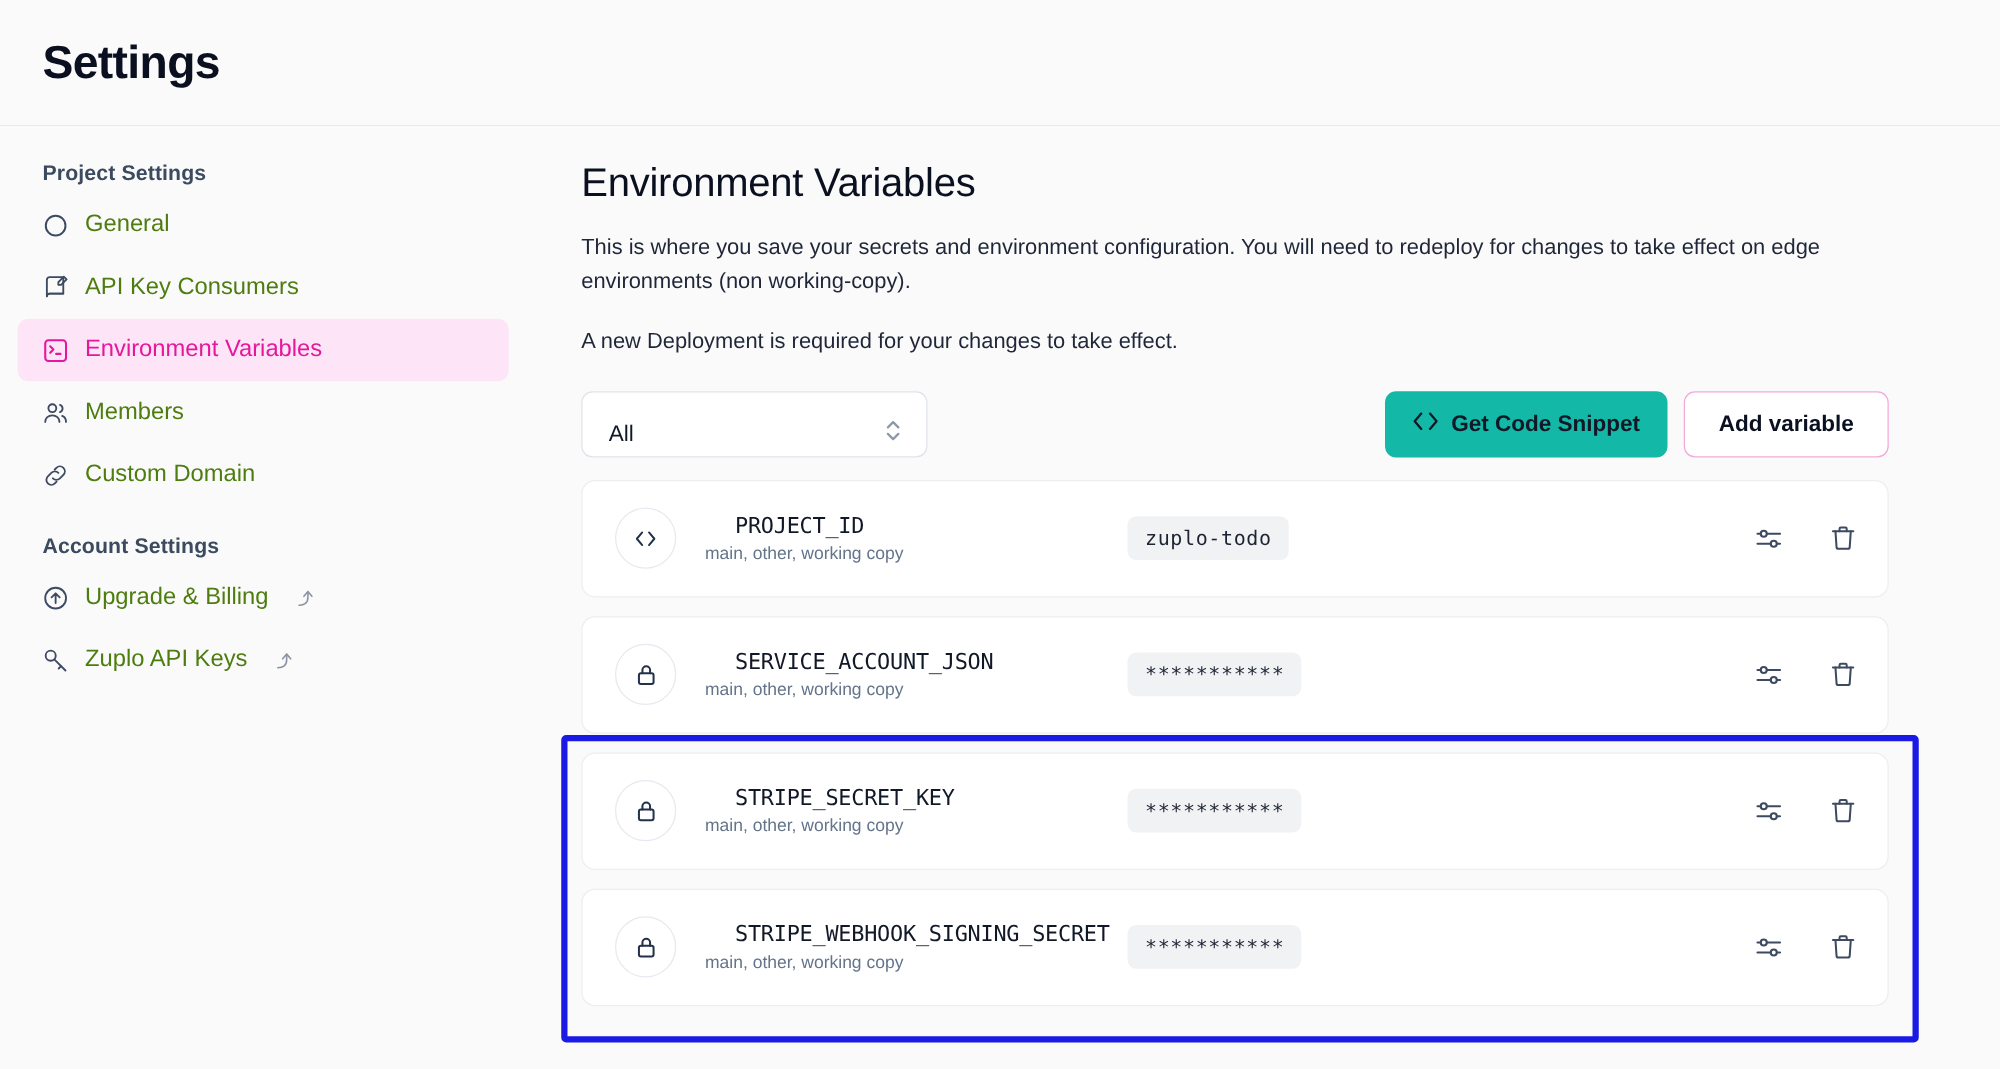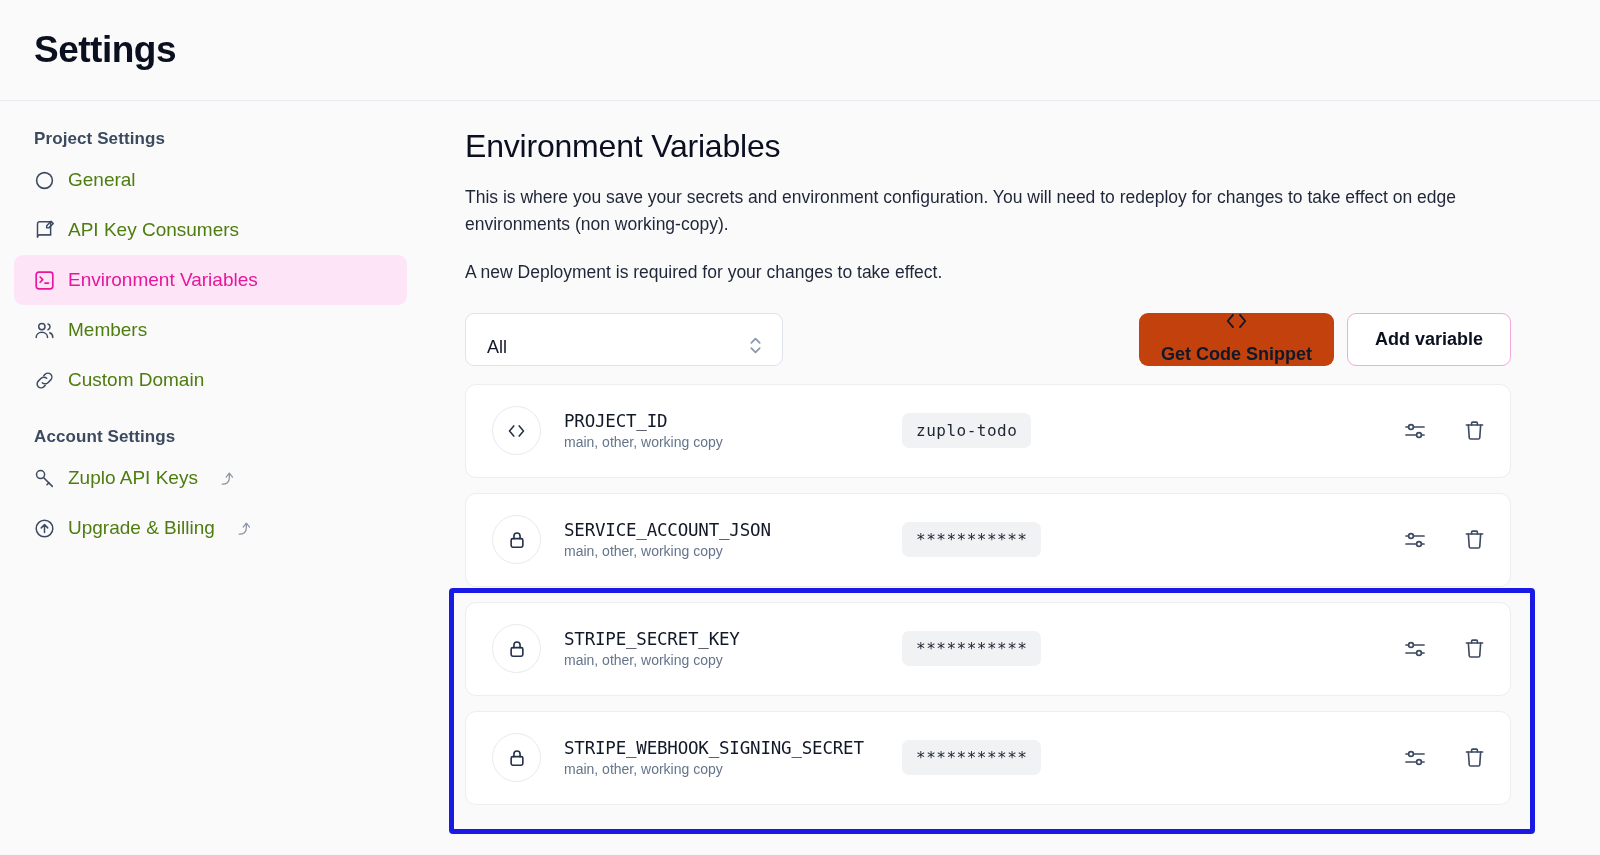--- a/index.html
+++ b/index.html
@@ -111,21 +111,21 @@
   .desc.second { margin-top: 22px; }
 
   
   .toolbar {
     display: flex;
     align-items: center;
     margin-top: 27px;
     height: 53px;
   }
   .select-box {
-    width: 318px;
+    width: 277px;
     height: 53px;
     border: 1px solid #dfe3ea;
     background: #fff;
     border-radius: 9px;
     display: flex;
     align-items: center;
     justify-content: space-between;
     padding: 16px 18px 0 21px;
     cursor: pointer;
   }
@@ -144,25 +144,24 @@
     display: flex;
     align-items: center;
     justify-content: center;
     gap: 10px;
     font-size: 18px;
     cursor: pointer;
     padding: 0 22px;
     white-space: nowrap;
   }
   .btn-snippet {
-    background: #c2410c;
+    background: #14b8a6;
     color: #111827;
     font-weight: 700;
     border: none;
-    flex-direction: column;
   }
   .btn-add {
     background: #fff;
     border: 1.6px solid #f5a8da;
     color: #0b1021;
     font-weight: 700;
     padding: 0 27px;
   }
 
   
@@ -186,20 +185,21 @@
     flex: 0 0 49px;
     color: #23314a;
   }
   .row-text { margin-left: 23px; width: 338px; flex: 0 0 338px; }
   .row-name {
     font-family: "DejaVu Sans Mono", monospace;
     font-size: 17.5px;
     color: #111827;
     letter-spacing: -0.2px;
     white-space: nowrap;
+    margin-left: 24px;
   }
   .row-envs {
     font-size: 14px;
     color: #64748b;
     margin-top: 3px;
   }
   .value-chip {
     background: #f1f2f4;
     border-radius: 7px;
     padding: 8px 14px;
@@ -299,42 +299,42 @@
           </svg>
         </span>
         <span class="nav-label">Custom Domain</span>
       </div>
 
       <div class="nav-heading second">Account Settings</div>
 
       <div class="nav-item">
         <span class="nav-icon">
           <svg width="21" height="21" viewBox="0 0 24 24" fill="none" stroke="#3d4a61" stroke-width="1.7" stroke-linecap="round" stroke-linejoin="round">
-            <circle cx="7.5" cy="7.5" r="4.6"></circle>
-            <path d="M10.8 10.8L21 21"></path>
-            <path d="M17 17l-2.2 2.2"></path>
-          </svg>
-        </span>
-        <span class="nav-label">Zuplo API Keys</span>
+            <circle cx="12" cy="12" r="9.5"></circle>
+            <path d="M12 16.5V7.8M8.3 11.3L12 7.6l3.7 3.7"></path>
+          </svg>
+        </span>
+        <span class="nav-label">Upgrade &amp; Billing</span>
         <span class="ext-arrow">
           <svg width="17" height="17" viewBox="0 0 24 24" fill="none" stroke="#8b93a3" stroke-width="1.8" stroke-linecap="round" stroke-linejoin="round">
             <path d="M6 20c6 0 10-2.5 10-9V5.5"></path>
               <path d="M11.5 10L16 4.5L20.5 10"></path>
           </svg>
         </span>
       </div>
 
       <div class="nav-item">
         <span class="nav-icon">
           <svg width="21" height="21" viewBox="0 0 24 24" fill="none" stroke="#3d4a61" stroke-width="1.7" stroke-linecap="round" stroke-linejoin="round">
-            <circle cx="12" cy="12" r="9.5"></circle>
-            <path d="M12 16.5V7.8M8.3 11.3L12 7.6l3.7 3.7"></path>
-          </svg>
-        </span>
-        <span class="nav-label">Upgrade &amp; Billing</span>
+            <circle cx="7.5" cy="7.5" r="4.6"></circle>
+            <path d="M10.8 10.8L21 21"></path>
+            <path d="M17 17l-2.2 2.2"></path>
+          </svg>
+        </span>
+        <span class="nav-label">Zuplo API Keys</span>
         <span class="ext-arrow">
           <svg width="17" height="17" viewBox="0 0 24 24" fill="none" stroke="#8b93a3" stroke-width="1.8" stroke-linecap="round" stroke-linejoin="round">
             <path d="M6 20c6 0 10-2.5 10-9V5.5"></path>
               <path d="M11.5 10L16 4.5L20.5 10"></path>
           </svg>
         </span>
       </div>
     </nav>
 
     <main class="main">

